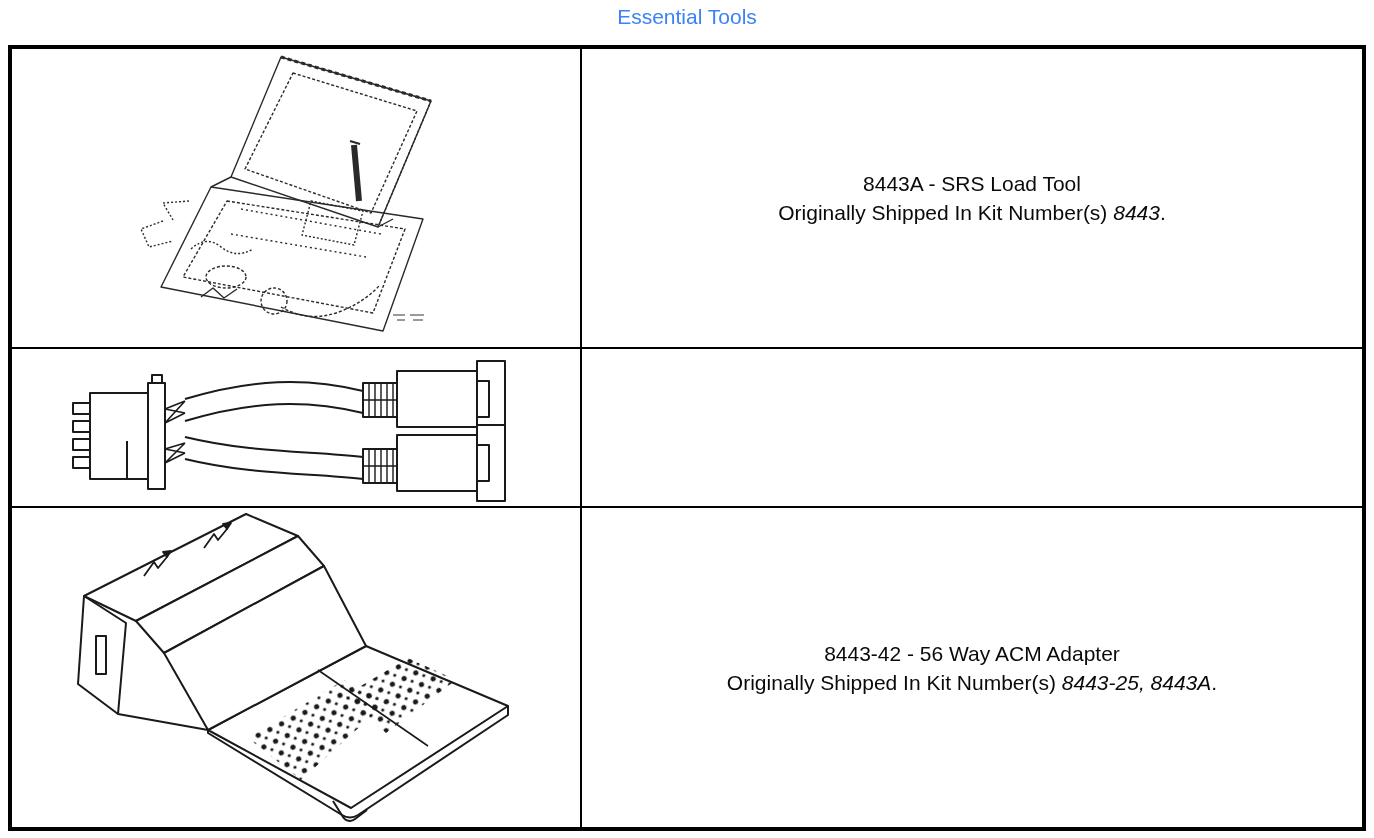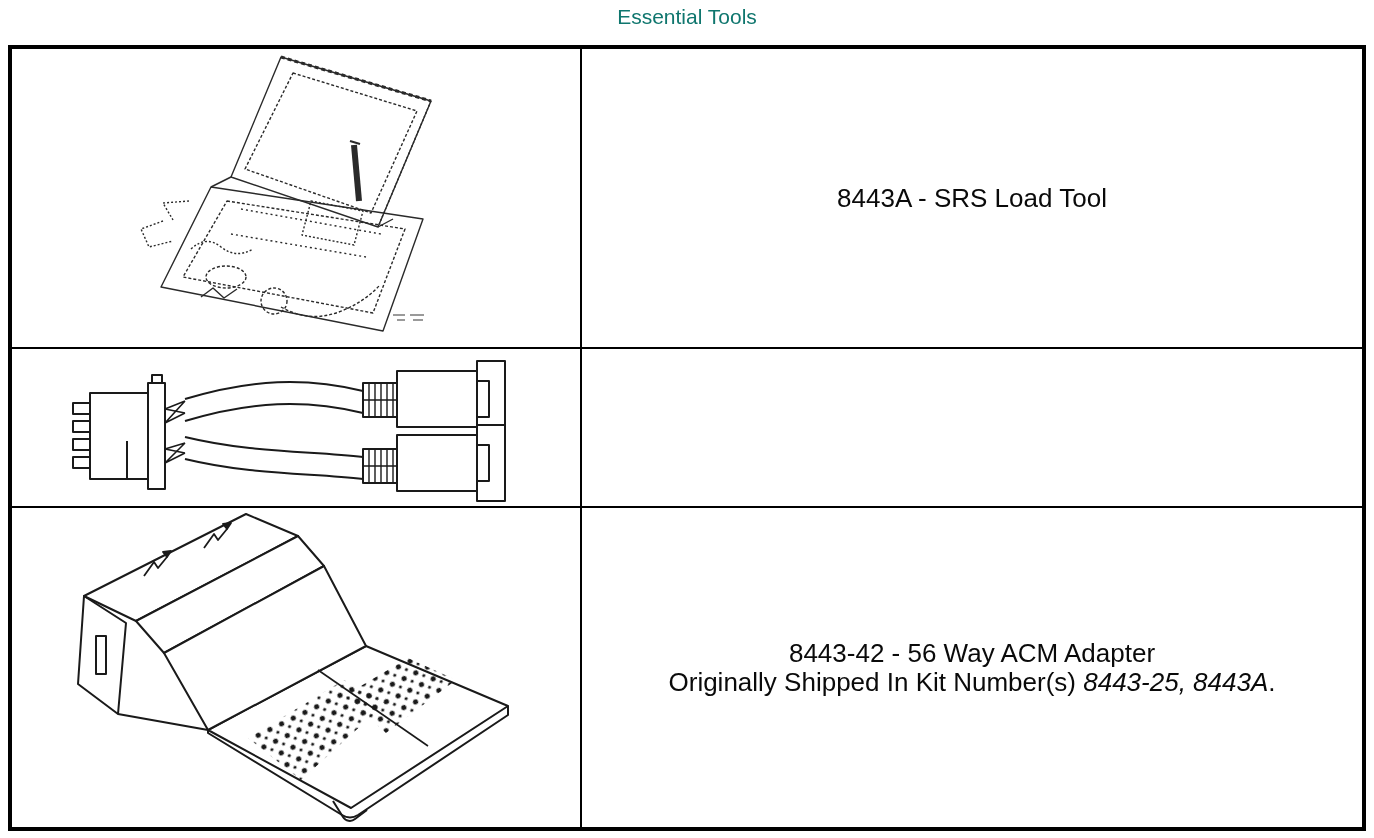--- a/index.html
+++ b/index.html
@@ -4,36 +4,36 @@
 <style>
   html,body{margin:0;padding:0;}
   body{
     width:1374px;height:838px;
     background:#ffffff;color:#000;
     font-family:"Liberation Sans", sans-serif;
     position:relative;overflow:hidden;
   }
   .page-title{
     position:absolute;top:5px;left:0;width:100%;
-    text-align:center;font-size:21px;color:#0f766e;
+    text-align:center;font-size:21px;color:#3b82f6;
   }
   .tools-table{
     position:absolute;left:8px;top:45px;
     width:1350px;height:778px;
     border:4px solid #000;
     display:grid;
     grid-template-columns:570px 1fr;
     grid-template-rows:300px 159px 1fr;
     background:#fff;
   }
   .cell{display:flex;align-items:center;justify-content:center;}
   .img-cell{border-right:2px solid #000;}
   .rb{border-bottom:2px solid #000;}
   .desc{
-    text-align:center;font-size:26px;line-height:29px;color:#0a0a0a;
+    text-align:center;font-size:21px;line-height:29px;color:#0a0a0a;
   }
   .desc i{font-style:italic;}
   svg{display:block;}
 </style>
 </head>
 <body>
 
 <div class="page-title">Essential Tools</div>
 
 <div class="tools-table">
@@ -70,20 +70,21 @@
 
       <g stroke="#9a9a9a" stroke-width="2">
         <path d="M262,264 h12 m5,0 h14" fill="none"></path>
         <path d="M266,269 h8 m8,0 h10" fill="none"></path>
       </g>
     </svg>
   </div>
   <div class="cell rb">
     <div class="desc">
       <div>8443A - SRS Load Tool</div>
+      <div><span>Originally Shipped In Kit Number(s) </span><i>8443</i><span>.</span></div>
     </div>
   </div>
 
   <div class="cell img-cell rb">
     <svg width="450" height="150" viewBox="0 0 450 150" aria-label="Y jumper cable line drawing">
       <g fill="#ffffff" stroke="#1a1a1a" stroke-width="2" stroke-linejoin="round">
 
         <rect x="2" y="50" width="17" height="11"></rect>
         <rect x="2" y="68" width="17" height="11"></rect>
         <rect x="2" y="86" width="17" height="11"></rect>

